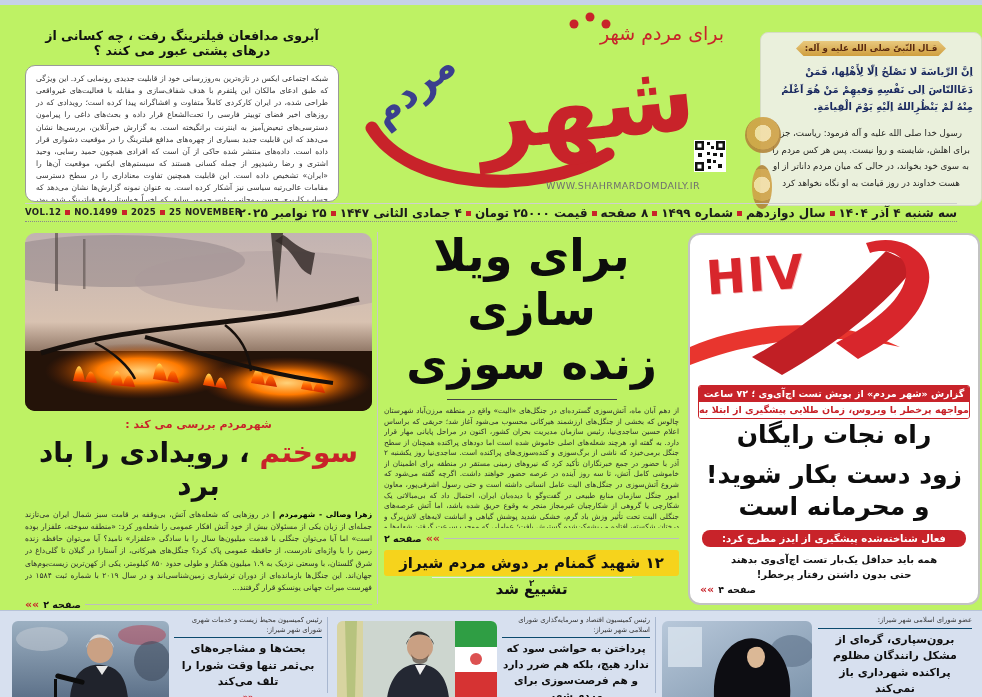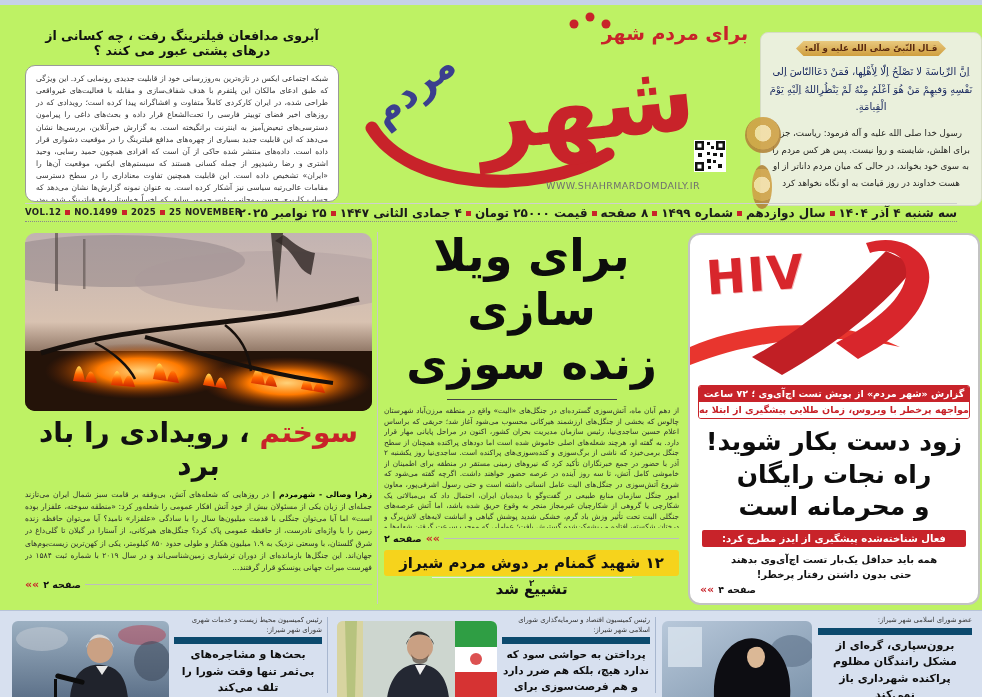--- a/index.html
+++ b/index.html
@@ -7,29 +7,29 @@
   .abs{position:absolute;}
   .sq{display:inline-block;width:5px;height:5px;background:#c8232a;margin:0 4px;vertical-align:middle;}
   .topband{left:0;top:0;width:982px;height:5px;background:#c6d2e8;}
 
   
   .leftbox{left:25px;top:28px;width:314px;}
   .leftbox h3{margin:0 0 7px 0;font-size:12.5px;font-weight:bold;color:#111;text-align:center;direction:rtl;}
   .bodybox{border:1px solid #9a9a9a;border-radius:10px;padding:7px 10px;font-size:7.6px;line-height:1.6;text-align:justify;direction:rtl;color:#333;height:121px;overflow:hidden;background:#fff;}
 
   
-  .tagline{left:600px;top:22px;width:150px;text-align:center;font-size:19px;font-weight:bold;color:#c8232a;direction:rtl;}
+  .tagline{left:600px;top:22px;width:150px;text-align:left;font-size:19px;font-weight:normal;color:#c8232a;direction:rtl;}
   .logo{left:338px;top:8px;width:420px;height:192px;}
   .qr{left:694px;top:140px;width:32px;height:32px;}
   .website{left:538px;top:180px;width:170px;text-align:center;font-size:9.5px;color:#6f6f6f;letter-spacing:.4px;}
 
   
   .greenbox{left:760px;top:32px;width:220px;height:172px;background:#eaf0dc;border:1px solid #d6ddc4;border-radius:8px;overflow:visible;}
   .banner{position:absolute;left:35px;top:8px;width:150px;height:15px;line-height:15px;background:linear-gradient(#e9c97e,#cf9e3e);clip-path:polygon(5% 0,95% 0,100% 50%,95% 100%,5% 100%,0 50%);text-align:center;font-size:8.6px;font-weight:bold;color:#5a2a10;direction:rtl;}
-  .arabicq{position:absolute;left:8px;top:30px;width:204px;text-align:center;font-size:10px;font-weight:normal;color:#1b2a60;line-height:1.75;direction:rtl;}
+  .arabicq{position:absolute;left:8px;top:30px;width:204px;font-size:10px;font-weight:bold;color:#1b2a60;line-height:1.75;direction:rtl;}
   .persianq{position:absolute;left:10px;top:92px;width:200px;text-align:center;font-size:8.7px;color:#23231f;line-height:1.9;direction:rtl;}
   .orn{position:absolute;border-radius:50%;background:radial-gradient(circle at 50% 45%,#f2dda6 0 30%,#cfa146 32% 60%,#b2853a 62% 100%);opacity:.9;}
   .orn1{left:-16px;top:84px;width:36px;height:36px;}
   .orn2{left:-9px;top:132px;width:20px;height:44px;border-radius:10px/22px;}
 
   
   .dateline{left:25px;top:203px;width:932px;height:17px;border-top:1px solid #cfcfcf;border-bottom:1px dotted #8a8a8a;}
   .dl-left{position:absolute;left:0;top:3px;font-size:8.6px;font-weight:bold;color:#222;letter-spacing:.3px;}
   .dl-right{position:absolute;right:0;top:2px;font-size:12px;font-weight:bold;color:#1b1b1b;direction:rtl;}
 
@@ -59,30 +59,30 @@
   .note3{text-align:center;font-size:8.5px;font-weight:bold;color:#222;border-top:1px solid #e8e8e8;width:200px;margin:1px auto 0 auto;}
 
   
   .hivbox{left:688px;top:233px;width:292px;height:372px;background:#fff;border:2px solid #c3c3c3;border-radius:12px;box-sizing:border-box;}
   .hivart{position:absolute;left:0;top:0;width:288px;height:150px;}
   .hivword{position:absolute;left:16px;top:12px;font-size:47px;font-weight:800;color:#d8262c;transform:rotate(-4deg);letter-spacing:2px;text-shadow:1px 1px 0 #f3b9b9;}
   .hivband{margin:2px 8px 0 8px;border:1.5px solid #c8232a;border-radius:3px;overflow:hidden;}
   .hivband .r1{background:#c8232a;color:#fff;font-size:9.5px;font-weight:bold;height:16px;line-height:16px;text-align:center;direction:rtl;}
   .hivband .r2{background:#fff;color:#c8232a;font-size:9.5px;font-weight:bold;height:16px;line-height:16px;text-align:center;direction:rtl;}
   .hivhead{margin-top:7px;text-align:center;font-size:25px;line-height:1.3;font-weight:800;color:#0d0d0d;direction:rtl;}
-  .hivred{margin:6px 12px 0 12px;background:#c8232a;border-radius:2px;height:17px;line-height:17px;text-align:center;color:#fff;font-size:10px;font-weight:bold;direction:rtl;}
+  .hivred{margin:6px 12px 0 12px;background:#c8232a;border-radius:8px;height:17px;line-height:17px;text-align:center;color:#fff;font-size:10px;font-weight:bold;direction:rtl;}
   .hivsub{margin-top:5px;text-align:center;font-size:10px;font-weight:800;line-height:1.55;color:#111;direction:rtl;}
   .hivpage{position:absolute;left:10px;bottom:8px;}
 
   
   .bottom{left:0;top:610px;width:982px;height:87px;background:#d7e0ef;border-top:1px solid #b7c3d8;}
   .bsep{position:absolute;top:6px;height:76px;border-left:1px solid #a8b7cf;width:0;}
   .bphoto{position:absolute;top:10px;border-radius:6px 6px 0 0;overflow:hidden;display:block;}
   .btxt{position:absolute;top:5px;direction:rtl;}
-  .bkick{font-size:6.8px;color:#333;text-align:right;border-bottom:7px solid #0c4a6e;padding-bottom:2px;margin-bottom:3px;line-height:1.4;}
+  .bkick{font-size:6.8px;color:#333;text-align:right;border-bottom:1px solid #0c4a6e;padding-bottom:2px;margin-bottom:3px;line-height:1.4;}
   .bhead{font-size:11px;font-weight:800;color:#0e0e0e;line-height:1.5;text-align:center;}
   .bstub{margin-top:2px;color:#c8232a;font-size:8px;font-weight:bold;text-align:center;height:6px;overflow:hidden;}
 </style>
 </head>
 <body>
 
 <div id="page">
   <div class="abs topband"></div>
 
   <div class="abs leftbox">
@@ -176,20 +176,21 @@
         <path d="M128 146 Q134 114 142 148 Q148 126 154 150 Z"></path>
         <path d="M178 152 Q184 128 190 154 Q196 134 202 156 Z"></path>
         <path d="M226 150 Q233 120 240 152 Q246 132 252 154 Z"></path>
         <path d="M276 156 Q282 132 288 158 Q294 140 300 160 Z"></path>
       </g>
       <path d="M16 120 C120 88 214 96 334 66" stroke="#17100c" stroke-width="5" fill="none"></path>
       <path d="M120 104 C170 118 230 140 308 150" stroke="#17100c" stroke-width="4" fill="none"></path>
       <path d="M200 92 C216 104 224 120 226 138" stroke="#17100c" stroke-width="2.5" fill="none"></path>
       <path d="M70 110 C90 120 104 134 110 146" stroke="#17100c" stroke-width="2.5" fill="none"></path>
     </svg>
+    <div class="kickred">شهرمردم بررسی می کند :</div>
     <div class="bighead"><span class="red">سوختم</span> <span>، رویدادی را باد برد</span></div>
     <div class="leadbody"><b>زهرا وصالی - شهرمردم |</b> <span>در روزهایی که شعله‌های آتش، بی‌وقفه بر قامت سبز شمال ایران می‌تازند جمله‌ای از زبان یکی از مسئولان بیش از خود آتش افکار عمومی را شعله‌ور کرد: «منطقه سوخته، علفزار بوده است» اما آیا می‌توان جنگلی با قدمت میلیون‌ها سال را با سادگی «علفزار» نامید؟ آیا می‌توان حافظه زنده زمین را با واژه‌ای نادرست، از حافظه عمومی پاک کرد؟</span> <span>جنگل‌های هیرکانی، از آستارا در گیلان تا گلی‌داغ در شرق گلستان، با وسعتی نزدیک به ۱.۹ میلیون هکتار و طولی حدود ۸۵۰ کیلومتر، یکی از کهن‌ترین زیست‌بوم‌های جهان‌اند. این جنگل‌ها بازمانده‌ای از دوران ترشیاری زمین‌شناسی‌اند و در سال ۲۰۱۹ با شماره ثبت ۱۵۸۴ در فهرست میراث جهانی یونسکو قرار گرفتند...</span></div>
     <div class="pageref">
         <span class="chev">««</span>
         <span class="pg">صفحه ۲</span>
         <span class="ln"></span>
       </div>
   </div>
 
   <div class="abs colmid">
@@ -211,22 +212,22 @@
       <path d="M0 112 C70 82 152 84 210 112 C152 98 78 100 0 130 Z" fill="#e8352e"></path>
       <path d="M196 16 C158 54 118 92 62 122 L92 140 C148 108 198 68 226 30 Z" fill="#c11f25"></path>
       <path d="M176 8 C216 -4 246 22 238 52 C230 84 202 106 168 124 L146 108 C188 86 214 62 216 40 C218 20 198 12 180 18 Z" fill="#d8262c"></path>
     </svg>
     <div class="hivword">HIV</div>
     <div class="hivband" style="position:relative;top:148px">
       <div class="r1">گزارش «شهر مردم» از پویش تست اچ‌آی‌وی ؛ ۷۲ ساعت پس از</div>
       <div class="r2">مواجهه پرخطر با ویروس، زمان طلایی پیشگیری از ابتلا به ایدز است</div>
     </div>
     <div style="position:relative;top:148px">
+      <div class="hivhead" style="margin-top:0">راه نجات رایگان</div>
       <div class="hivhead">زود دست بکار شوید!</div>
-      <div class="hivhead" style="margin-top:0">راه نجات رایگان</div>
       <div class="hivhead" style="margin-top:0">و محرمانه است</div>
       <div class="hivred">فعال شناخته‌شده پیشگیری از ایدز مطرح کرد:</div>
       <div class="hivsub">همه باید حداقل یک‌بار تست اچ‌آی‌وی بدهند</div>
       <div class="hivsub" style="margin-top:0">حتی بدون داشتن رفتار پرخطر!</div>
     </div>
     <div class="pageref hivpage">
         <span class="chev">««</span>
         <span class="pg">صفحه ۴</span>
       </div>
   </div>

